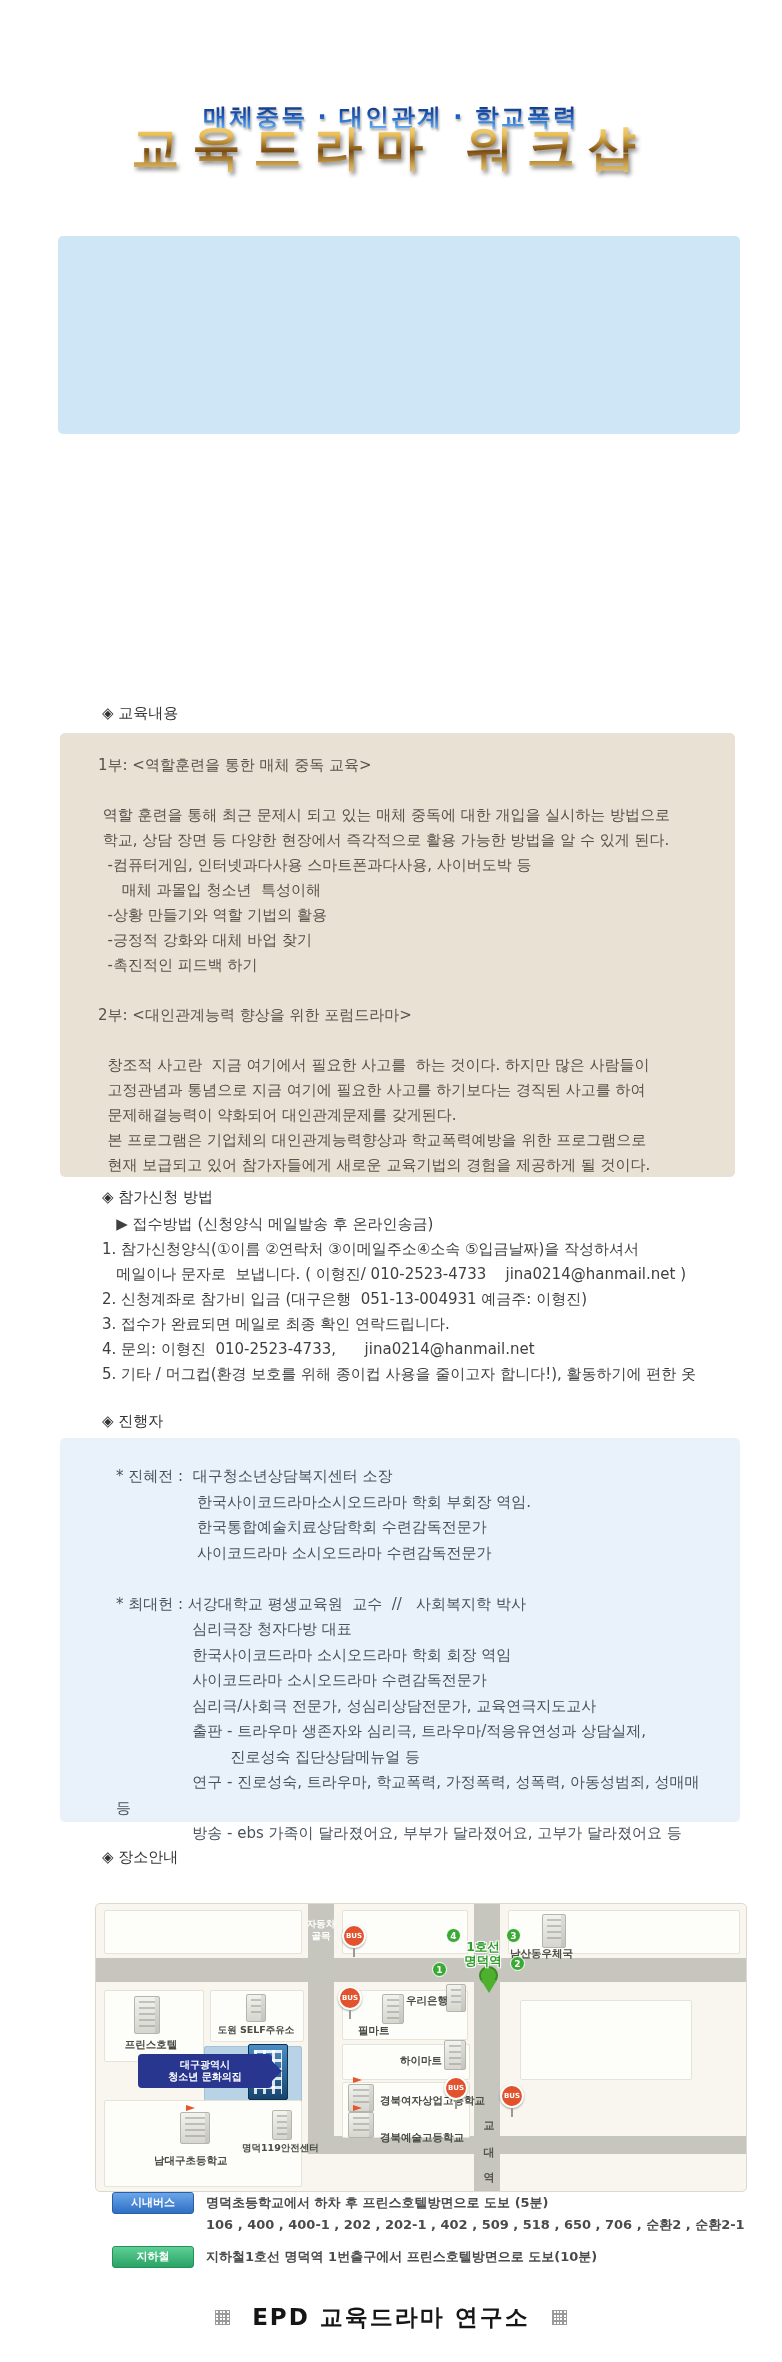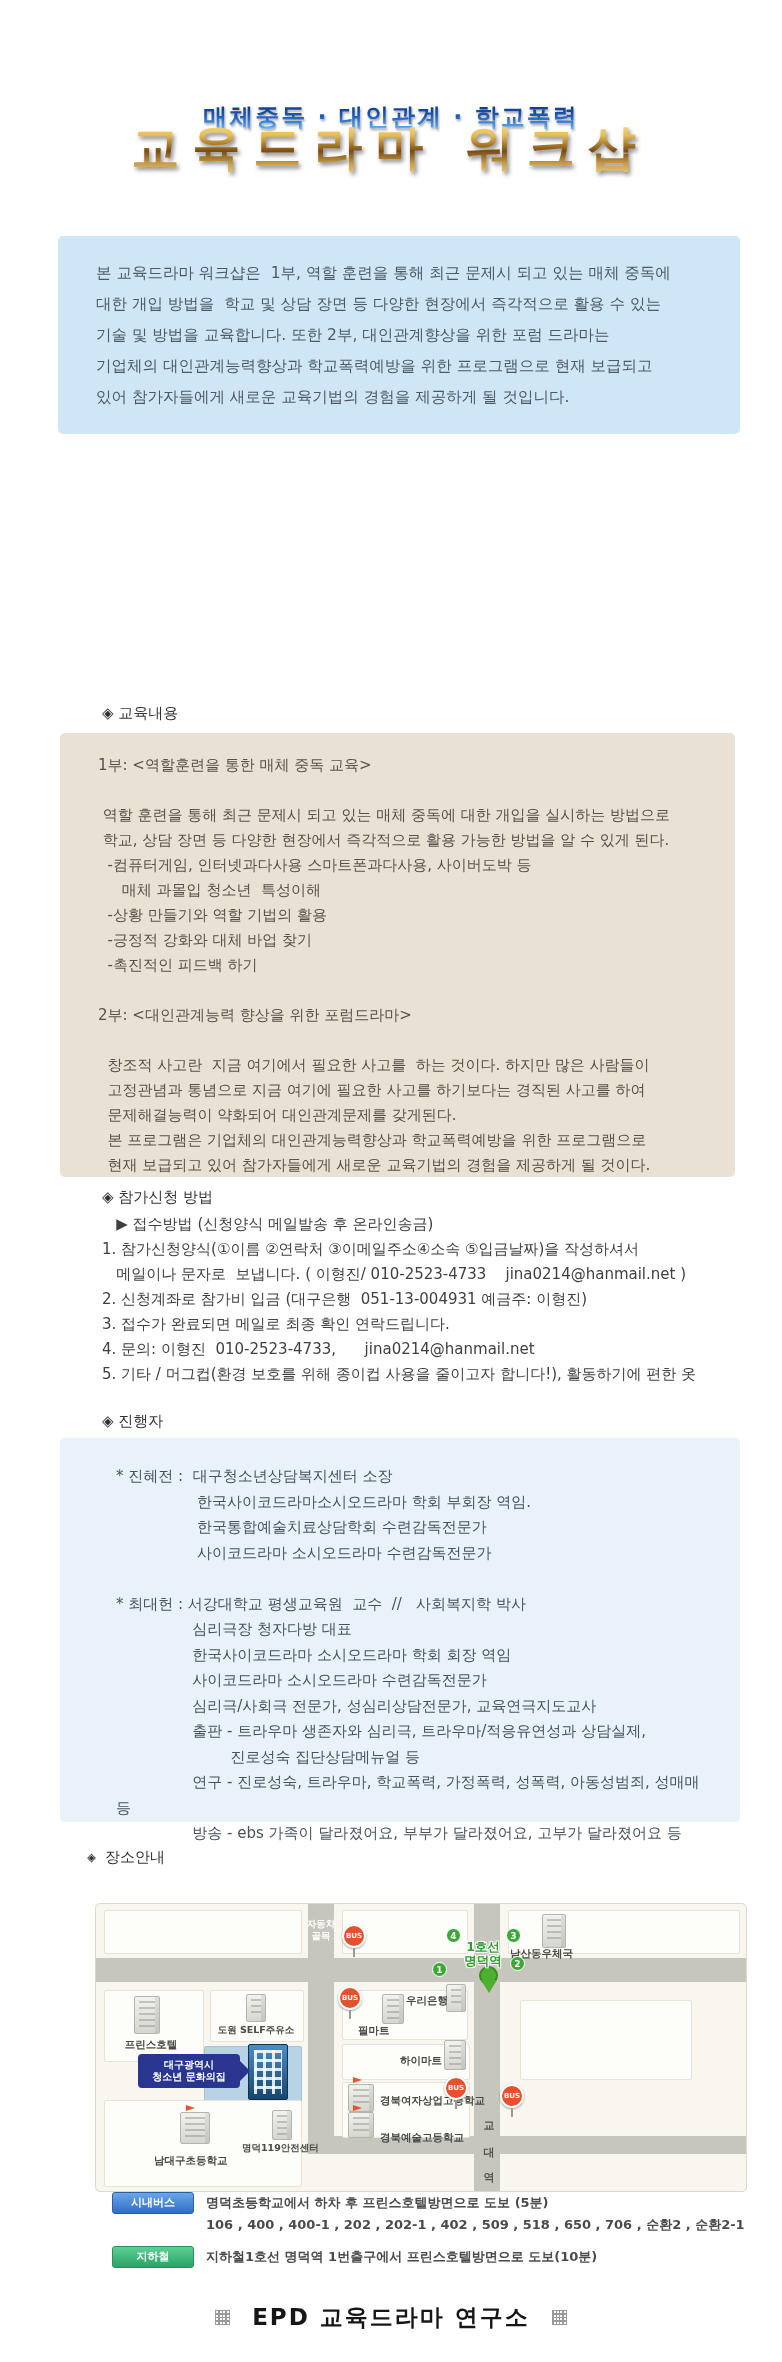--- a/index.html
+++ b/index.html
@@ -62,21 +62,21 @@
        border:1px solid #ffffff;color:#fff;font-size:9px;font-weight:bold;display:flex;
        align-items:center;justify-content:center;z-index:7;}
   .station{position:absolute;z-index:7;font-size:12.5px;line-height:14px;font-weight:bold;
        color:#2f9e2b;text-align:center;white-space:pre-line;
        text-shadow:-1px -1px 0 #fff,1px -1px 0 #fff,-1px 1px 0 #fff,1px 1px 0 #fff,0 0 3px #fff;}
   .pin{position:absolute;width:15px;height:15px;border-radius:50%;background:#4db02f;
        border:2px solid #3a8c22;z-index:6;}
   .pin::after{content:"";position:absolute;left:50%;top:12px;transform:translateX(-50%);
        border:8px solid transparent;border-top:13px solid #4db02f;}
   .yc-label{position:absolute;background:#28368f;color:#fff;font-size:10px;font-weight:bold;
-       line-height:12px;padding:5px 8px;border-radius:4px;white-space:pre-line;
+       line-height:12px;padding:5px 24px;border-radius:4px;white-space:pre-line;
        text-align:center;z-index:8;}
   .yc-label::after{content:"";position:absolute;right:-10px;top:50%;transform:translateY(-50%);
        border:11px solid transparent;border-left:11px solid #28368f;border-right:0;}
 
   
   .badge{position:absolute;width:80px;height:20px;border-radius:3px;color:#fff;
        font-size:11px;font-weight:bold;text-align:center;line-height:20px;}
   .badge-bus{background:linear-gradient(#6aa6e8,#2f6fc4);border:1px solid #2a5fa8;}
   .badge-subway{background:linear-gradient(#5ecf95,#2aa365);border:1px solid #249257;}
   .legend-text{position:absolute;font-size:13px;font-weight:bold;color:#4a4a4a;white-space:nowrap;}
@@ -91,25 +91,20 @@
 </style>
 </head>
 <body>
 
 <div class="page">
 
   <div class="subtitle">매체중독 · 대인관계 · 학교폭력</div>
   <div class="title">교육드라마 워크샵</div>
 
   <div class="box intro-box"></div>
-  <div class="txt intro-text">본 교육드라마 워크샵은  1부, 역할 훈련을 통해 최근 문제시 되고 있는 매체 중독에
-대한 개입 방법을  학교 및 상담 장면 등 다양한 현장에서 즉각적으로 활용 수 있는
-기술 및 방법을 교육합니다. 또한 2부, 대인관계향상을 위한 포럼 드라마는
-기업체의 대인관계능력향상과 학교폭력예방을 위한 프로그램으로 현재 보급되고
-있어 참가자들에게 새로운 교육기법의 경험을 제공하게 될 것입니다.</div>
 
 
   <div class="sec-heading" style="left:102px;top:704px;">◈ 교육내용</div>
   <div class="box edu-box"></div>
   <div class="txt edu-text">1부: &lt;역할훈련을 통한 매체 중독 교육&gt;
 
  역할 훈련을 통해 최근 문제시 되고 있는 매체 중독에 대한 개입을 실시하는 방법으로
  학교, 상담 장면 등 다양한 현장에서 즉각적으로 활용 가능한 방법을 알 수 있게 된다.
   -컴퓨터게임, 인터넷과다사용 스마트폰과다사용, 사이버도박 등
      매체 과몰입 청소년  특성이해
@@ -144,21 +139,21 @@
 * 최대헌 : 서강대학교 평생교육원  교수  //   사회복지학 박사
                 심리극장 청자다방 대표
                 한국사이코드라마 소시오드라마 학회 회장 역임
                 사이코드라마 소시오드라마 수련감독전문가
                 심리극/사회극 전문가, 성심리상담전문가, 교육연극지도교사
                 출판 - 트라우마 생존자와 심리극, 트라우마/적응유연성과 상담실제,
                         진로성숙 집단상담메뉴얼 등
                 연구 - 진로성숙, 트라우마, 학교폭력, 가정폭력, 성폭력, 아동성범죄, 성매매 등
                 방송 - ebs 가족이 달라졌어요, 부부가 달라졌어요, 고부가 달라졌어요 등</div>
 
-  <div class="sec-heading" style="left:87px;top:1848px;font-family:Liberation Mono, monospace;">◈ 장소안내</div>
+  <div class="sec-heading" style="left:102px;top:1848px;">◈ 장소안내</div>
 
   <div class="map">
 
     <div class="road" style="left:0;top:54px;width:650px;height:24px;"></div>
     <div class="road" style="left:212px;top:232px;width:438px;height:18px;"></div>
     <div class="road" style="left:212px;top:0;width:26px;height:250px;"></div>
     <div class="road" style="left:378px;top:0;width:26px;height:287px;"></div>
     <div class="roadlabel" style="left:208px;top:14px;width:34px;">자동차
 골목</div>
     <div class="vroadlabel" style="left:384px;top:210px;">교 대 역</div>

